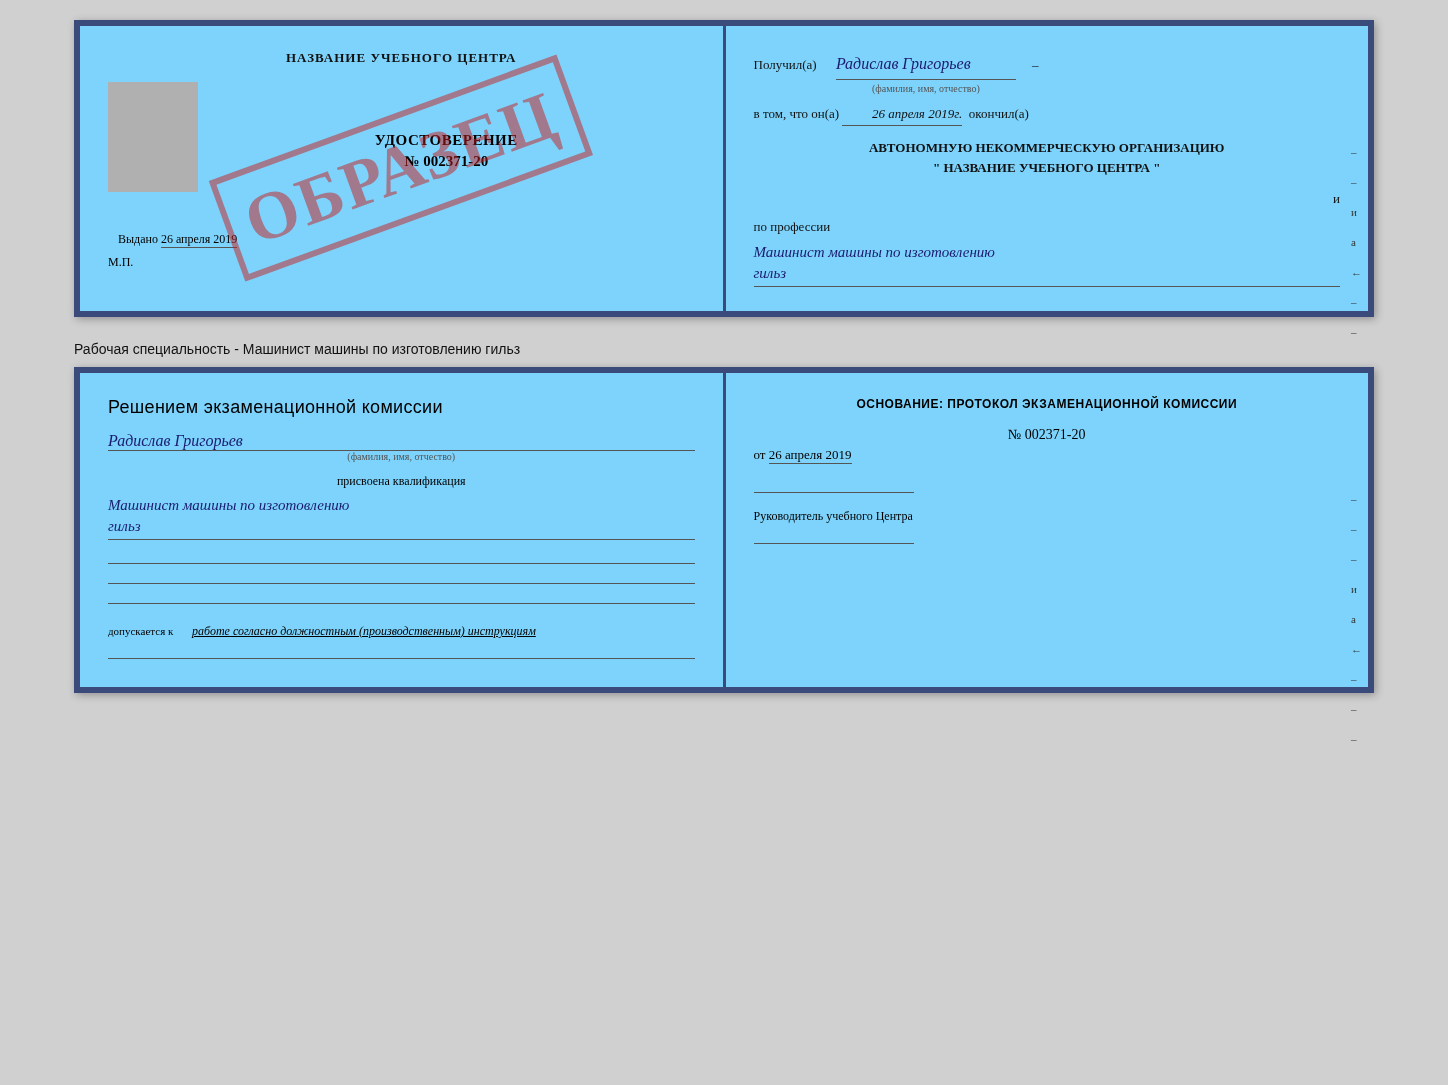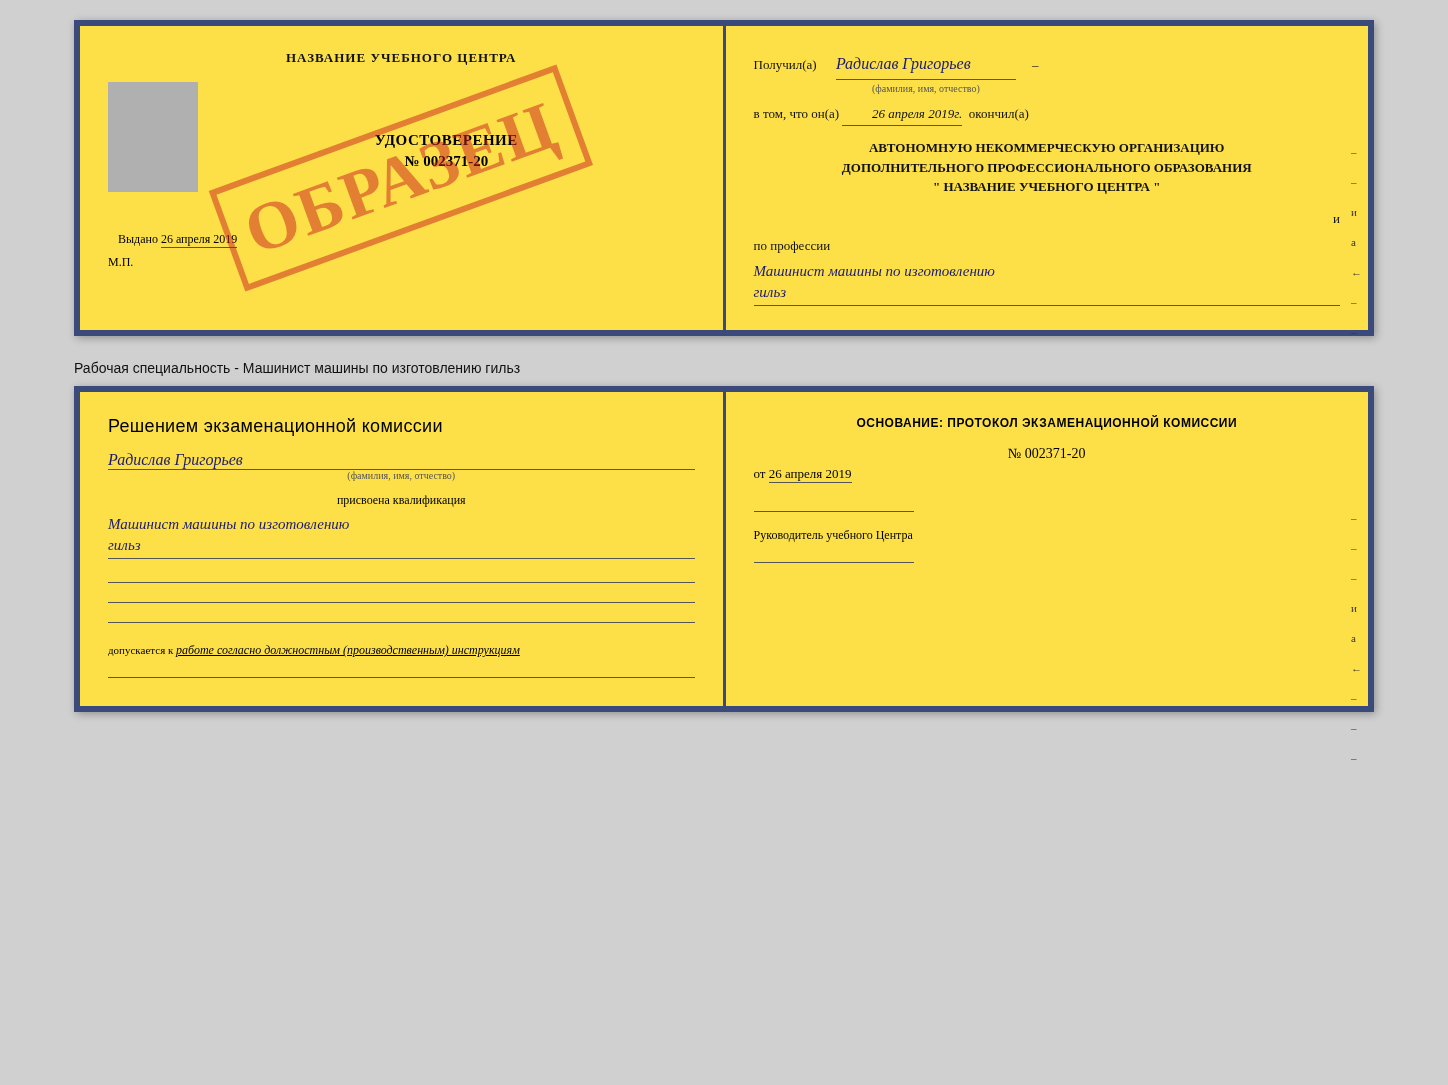--- a/index.html
+++ b/index.html
@@ -12,21 +12,21 @@
       padding: 20px;
       min-height: 1085px;
       width: 1448px;
     }
 
     
     .certificate-book {
       display: flex;
       width: 1300px;
       border: 6px solid #3a4a7a;
-      background: #fde047;
+      background: #7dd3fc;
       margin-bottom: 18px;
       position: relative;
       box-shadow: 2px 2px 8px rgba(0,0,0,0.3);
     }
 
     .page-left, .page-right {
       flex: 1;
       padding: 24px 28px;
       position: relative;
     }
@@ -290,21 +290,20 @@
       </div>
 
       <div class="right-line" style="margin-bottom:12px;">
         <span class="right-label">в том, что он(а)</span>&nbsp;
         <span class="date-underline">26 апреля 2019г.</span>&nbsp;&nbsp;
         <span class="right-label">окончил(а)</span>
       </div>
 
       <div class="block-center-text">
         <div>АВТОНОМНУЮ НЕКОММЕРЧЕСКУЮ ОРГАНИЗАЦИЮ</div>
-        <div>ДОПОЛНИТЕЛЬНОГО ПРОФЕССИОНАЛЬНОГО ОБРАЗОВАНИЯ</div>
         <div>
           <span>"</span>
           <span>НАЗВАНИЕ УЧЕБНОГО ЦЕНТРА</span>
           <span>"</span>
         </div>
       </div>
 
       <div style="text-align:right; font-size:13px; margin-bottom:4px;">
         <span>и</span>
       </div>
@@ -348,21 +347,21 @@
       <div class="left2-profession">Машинист машины по изготовлению</div>
       <div class="left2-profession" style="border-bottom:1px solid #555; padding-bottom:2px;">гильз</div>
     </div>
 
     <div class="underline-block" style="margin-top:8px;"></div>
     <div class="underline-block"></div>
     <div class="underline-block"></div>
 
     <div class="dopusk-text">
       <span>допускается к</span>
-      <span class="dopusk-value" style="font-style:italic; text-decoration:underline; font-size:12px;">работе согласно должностным (производственным) инструкциям</span>
+      <span class="dopusk-value" style="font-style:italic; text-decoration:underline; font-size:12px;margin-left:16px;">работе согласно должностным (производственным) инструкциям</span>
     </div>
     <div class="underline-block" style="margin-top:4px;"></div>
   </div>
 
   <div class="page-right">
     <div class="right2-label" style="font-size:12px; font-family:Arial,sans-serif; text-align:center; margin-bottom:16px;">Основание: протокол экзаменационной комиссии</div>
 
     <div class="right2-number" style="text-align:center; font-size:14px; margin-bottom:4px;">№ 002371-20</div>
 
     <div class="right2-date" style="text-align:left; font-size:13px; margin-bottom:14px;">

